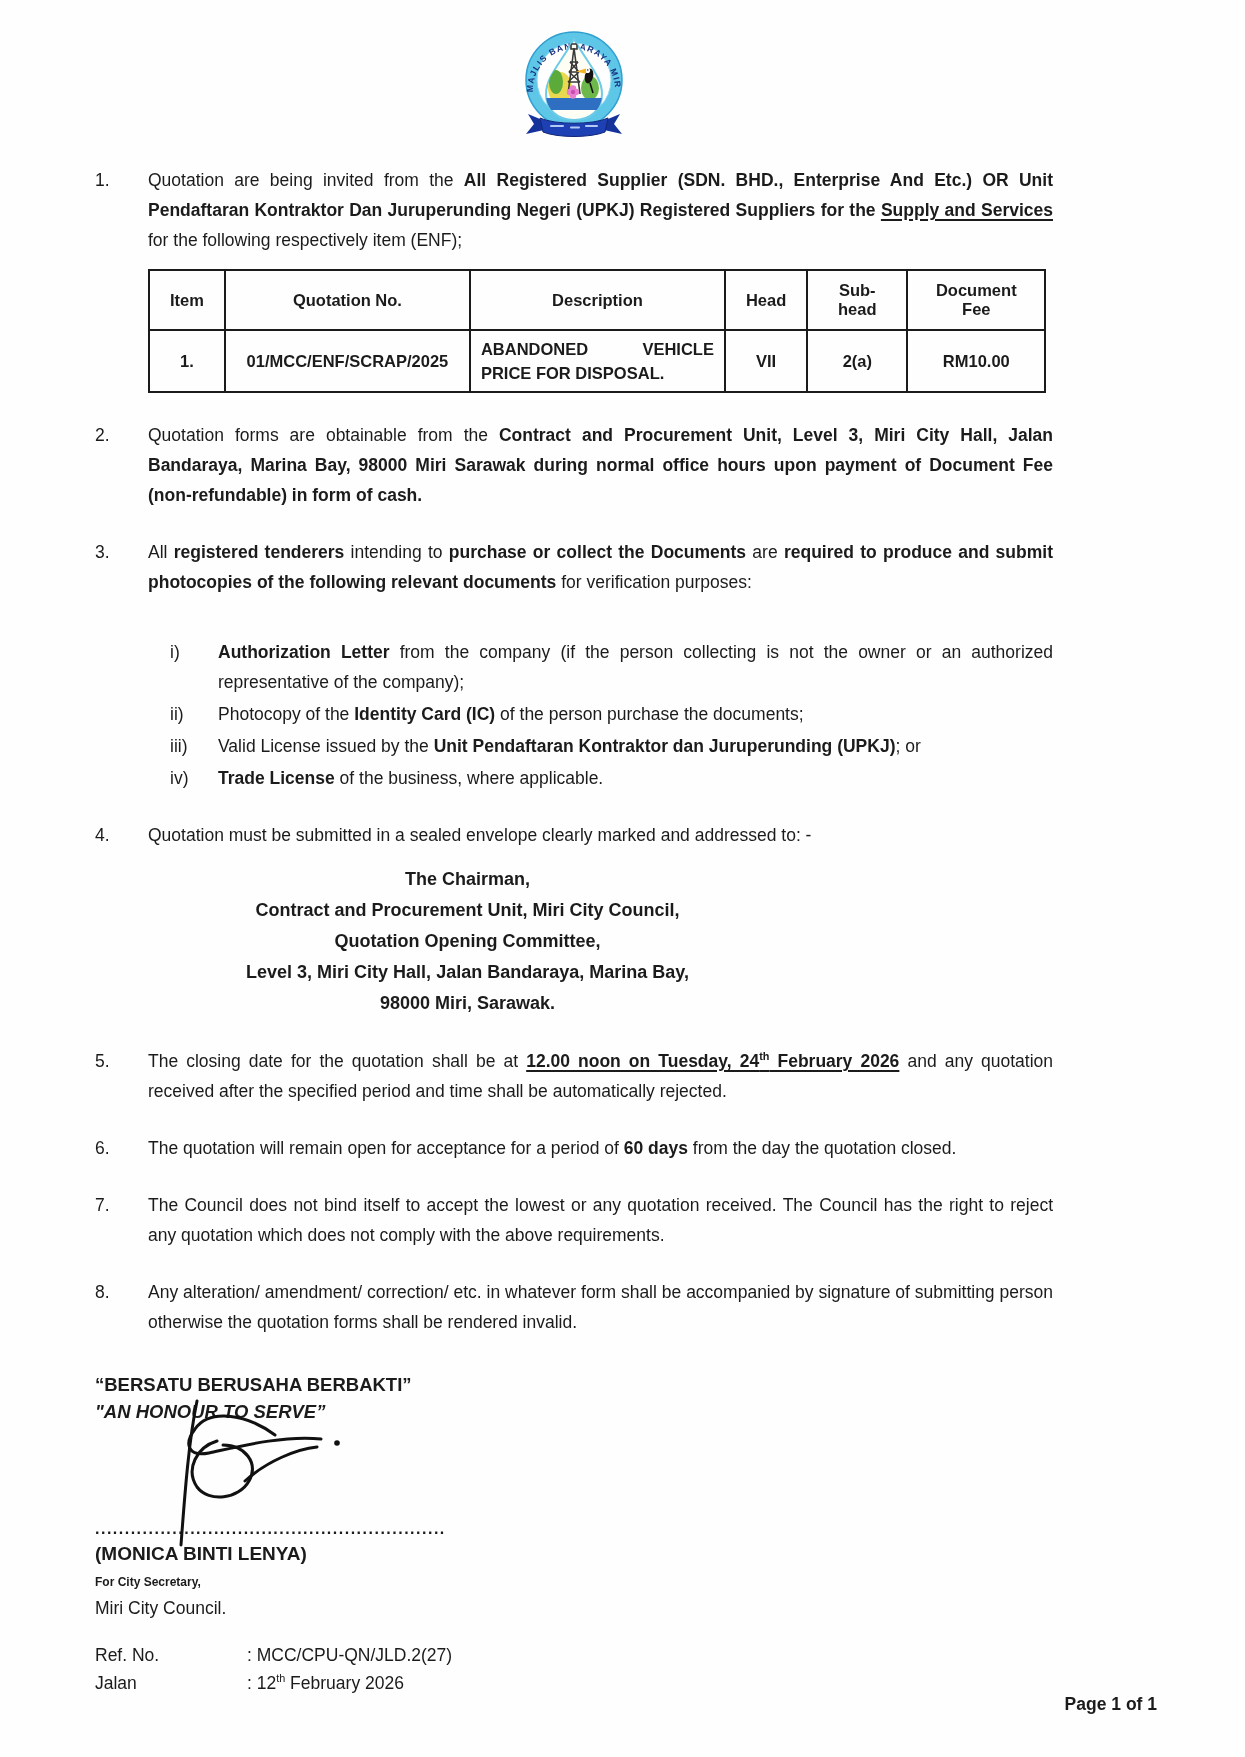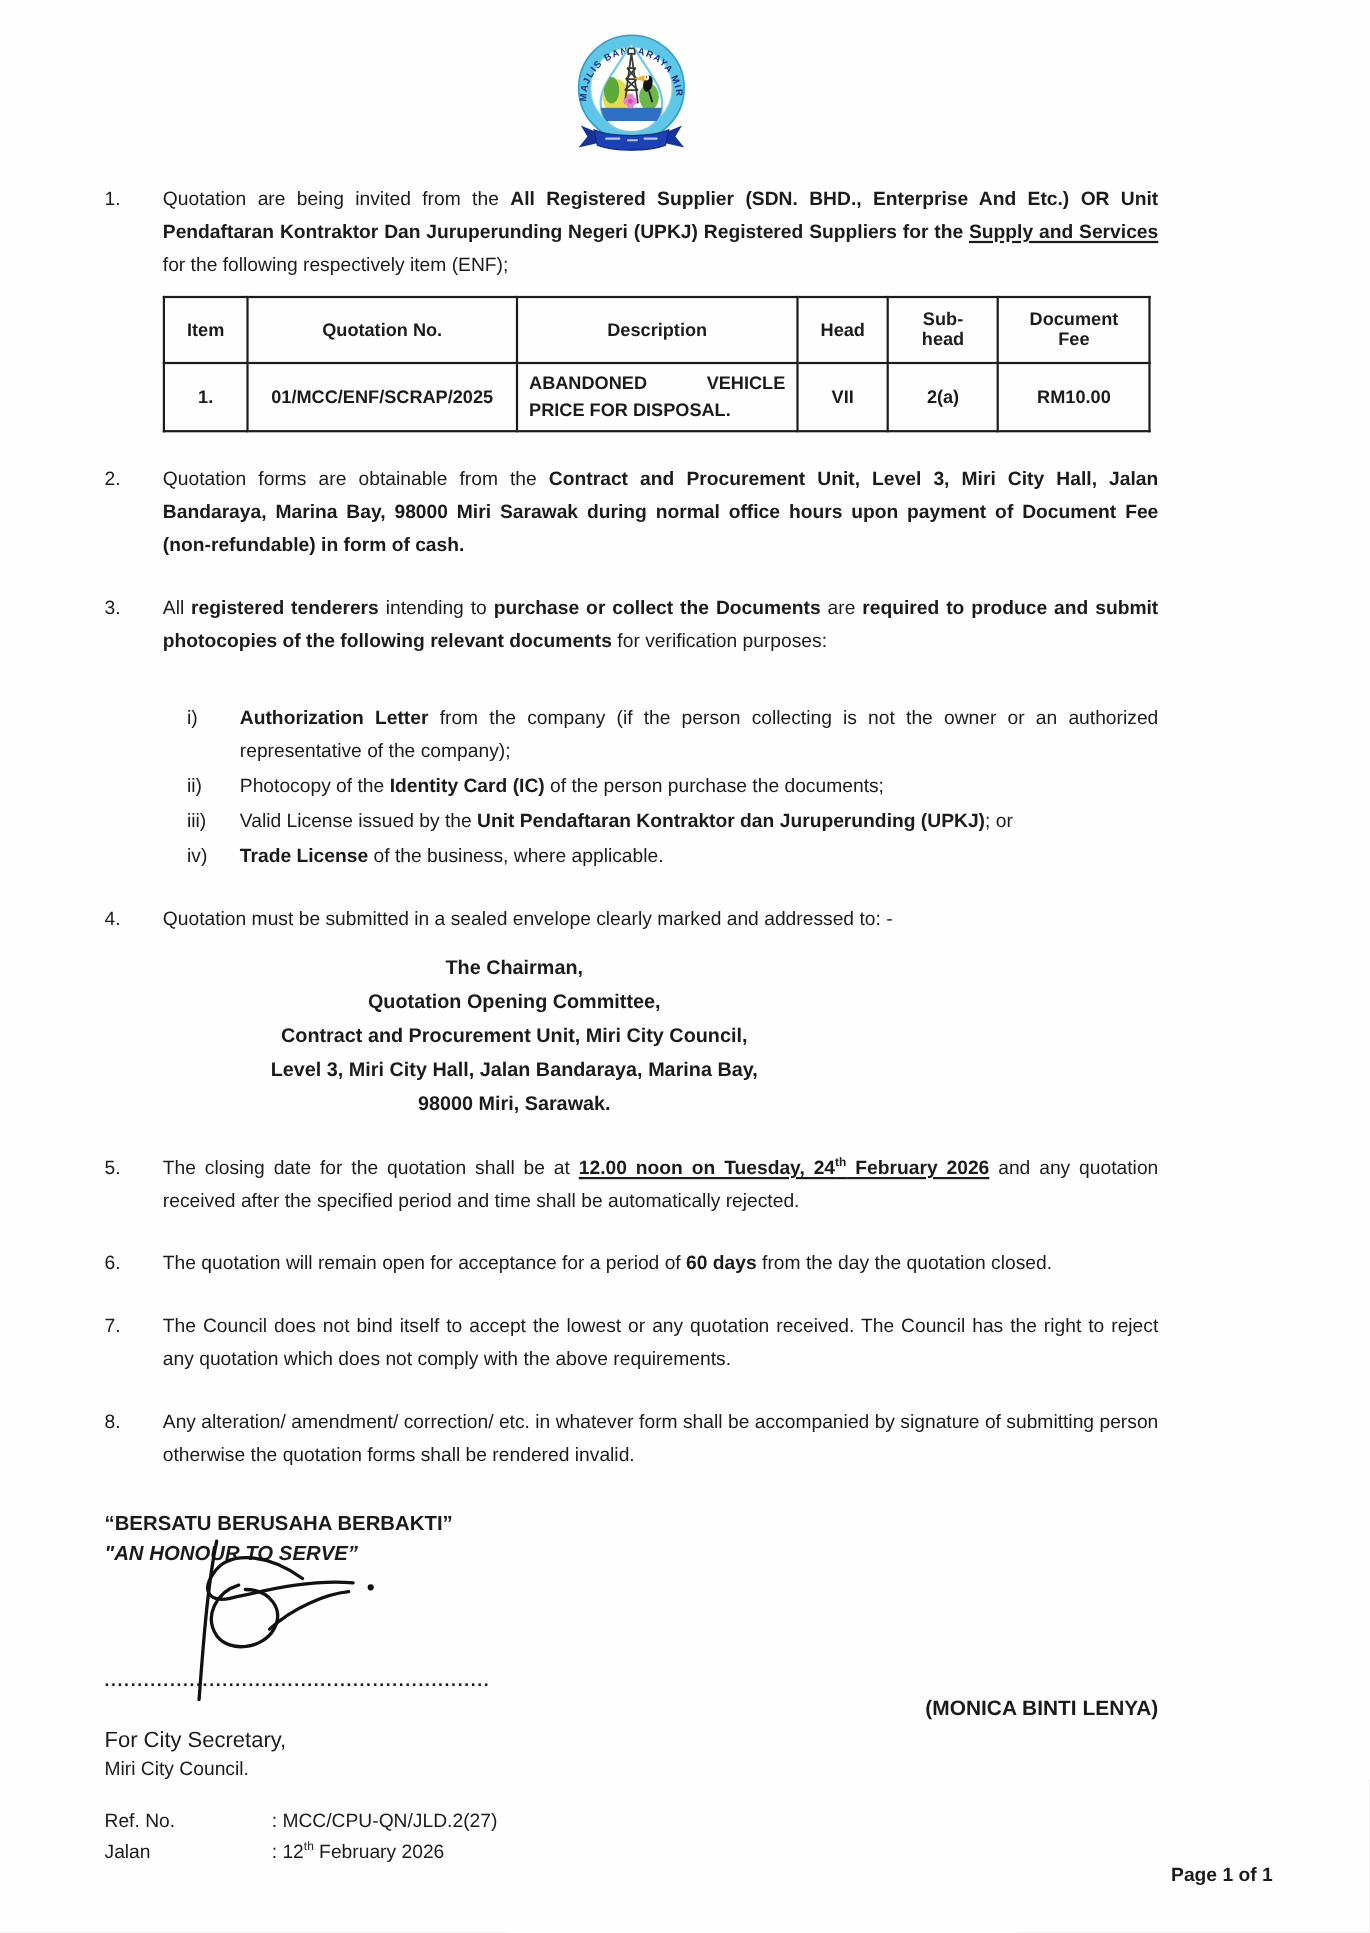--- a/index.html
+++ b/index.html
@@ -44,22 +44,22 @@
   
   .address { width:745px; text-align:center; font-weight:700; font-size:18px; line-height:31px; margin-top:14px; }
 
   
   .signoff { margin-top:34px; position:relative; }
   .motto-my { font-weight:700; font-size:18.5px; line-height:27px; }
   .motto-en { font-weight:700; font-style:italic; font-size:18.5px; line-height:27px; }
   .sig-area { position:relative; height:96px; }
   .sig-svg { position:absolute; left:30px; top:-30px; }
   .dots { font-size:16px; font-weight:700; letter-spacing:1.5px; line-height:16px; }
-  .signer-name { font-weight:700; font-size:19px; margin-top:6px;text-align:right; }
-  .signer-role { font-size:20px; line-height:26px; margin-top:4px; }
+  .signer-name { font-weight:700; font-size:19px; margin-top:6px; }
+  .signer-role { font-size:12px; line-height:26px; margin-top:4px;font-weight:bold; }
   .signer-org { font-size:17.5px; line-height:26px; }
 
   
   .refblock { margin-top:20px; font-size:17.5px; line-height:28px; }
   .refrow { display:flex; }
   .reflabel { width:152px; flex-shrink:0; }
 
   .page-footer { position:absolute; right:88px; bottom:42px; font-weight:700; font-size:17.5px; }
 </style>
 </head>
@@ -199,22 +199,22 @@
     </div>
 
     <div class="item">
       <div class="num">4.</div>
       <div class="body">
         <span>Quotation must be submitted in a sealed envelope clearly marked and addressed to: -</span>
       </div>
     </div>
     <div class="address">
       <div>The Chairman,</div>
+      <div>Contract and Procurement Unit, Miri City Council,</div>
       <div>Quotation Opening Committee,</div>
-      <div>Contract and Procurement Unit, Miri City Council,</div>
       <div>Level 3, Miri City Hall, Jalan Bandaraya, Marina Bay,</div>
       <div>98000 Miri, Sarawak.</div>
     </div>
 
     <div class="item">
       <div class="num">5.</div>
       <div class="body"><span>The closing date for the quotation shall be at </span><span class="bu"><span>12.00 noon on Tuesday, 24</span><sup>th</sup><span> February 2026</span></span><span> and any quotation received after the specified period and time shall be automatically rejected.</span></div>
     </div>
 
     <div class="item">

